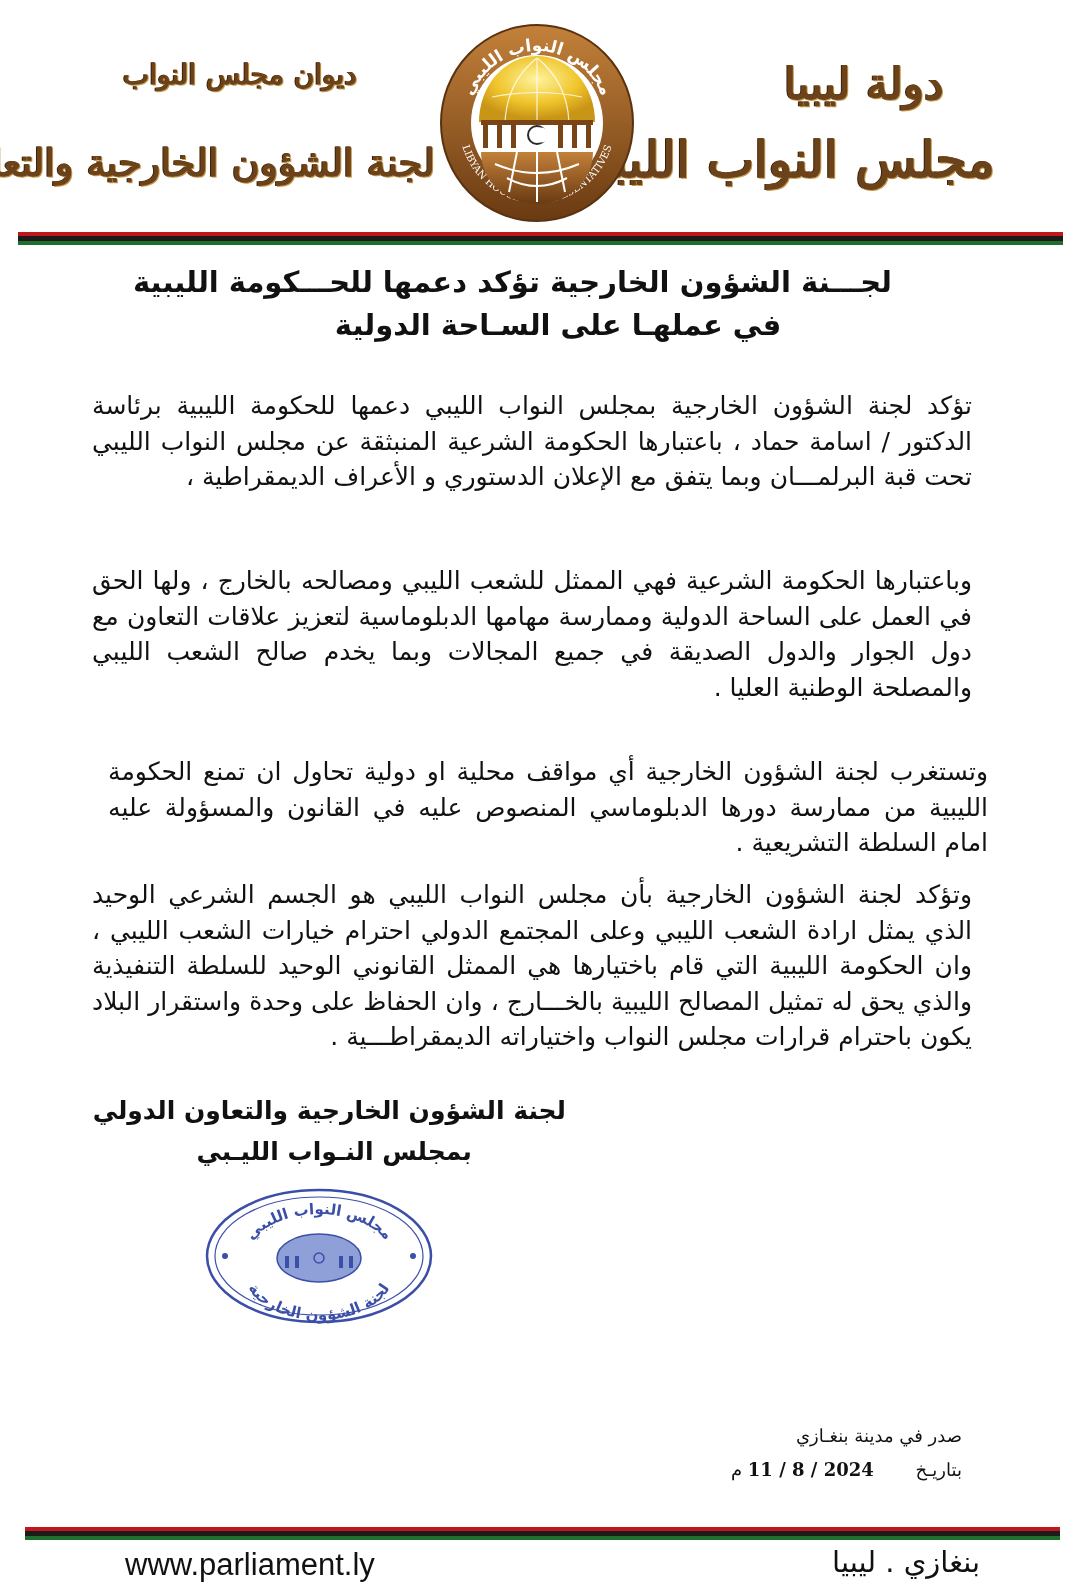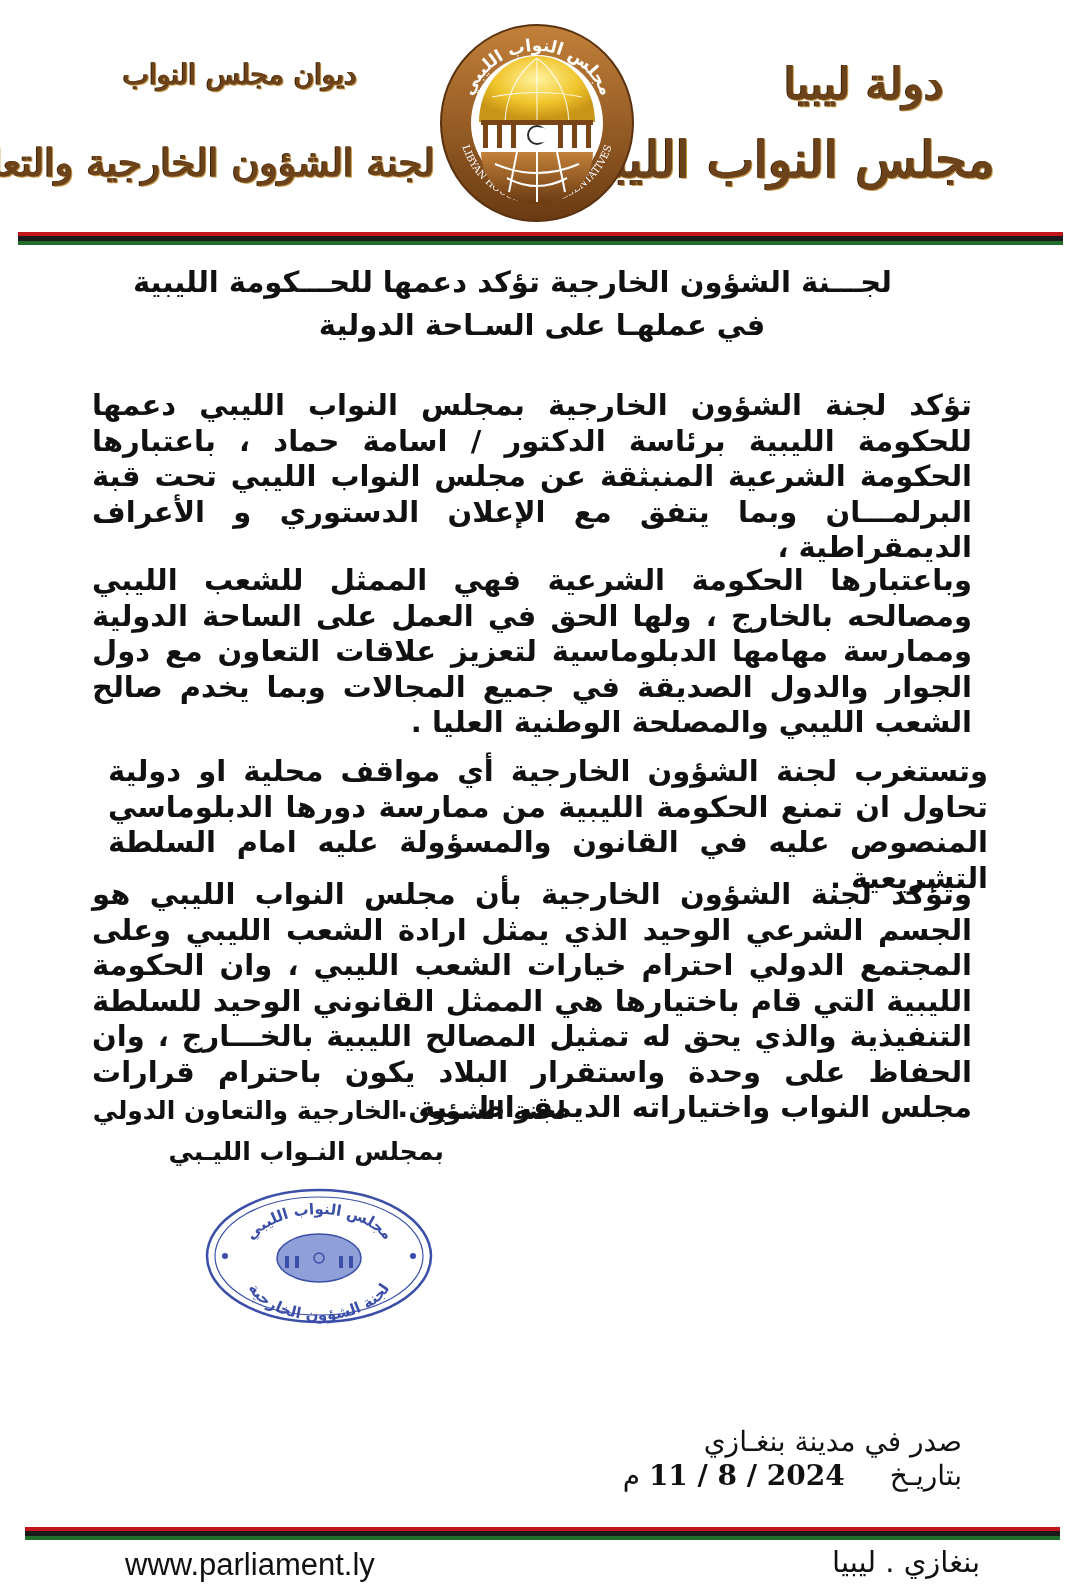--- a/index.html
+++ b/index.html
@@ -15,36 +15,36 @@
 
     .flagline { position:absolute; left:18px; width:1045px; height:13px; }
     .flagline .r { height:4px; background:#c2161d; }
     .flagline .k { height:5px; background:#1b1b1b; }
     .flagline .g { height:4px; background:#1f6e2b; }
     #flag-top { top:232px; }
     #flag-bottom { top:1527px; left:25px; width:1035px; }
 
     .doc-title { position:absolute; right:190px; direction:rtl; text-align:center; font-weight:bold; font-size:29px; white-space:nowrap; }
     #title-1 { top:265px; right:188px; width:700px; }
-    #title-2 { top:308px; right:188px; width:700px; text-align:center; }
+    #title-2 { top:308px; right:172px; width:700px; text-align:center; }
 
     .para { position:absolute; left:92px; width:880px; direction:rtl; text-align:justify; text-align-last:right;
-      font-size:29px; line-height:35.5px; font-weight:bold; }
+      font-size:25px; line-height:35.5px; font-weight:normal; }
     #p1 { top:388px; }
     #p2 { top:563px; }
     #p3 { top:738px; }
     #p4 { top:877px; }
 
     .sig { position:absolute; direction:rtl; font-weight:bold; font-size:25px; white-space:nowrap; }
     #sig-1 { right:514px; top:1096px; }
-    #sig-2 { right:636px; top:1137px;text-align:right; }
+    #sig-2 { right:608px; top:1137px;text-align:right; }
 
     #stamp { position:absolute; left:203px; top:1186px; width:232px; height:140px; }
 
-    .issue { position:absolute; right:118px; direction:rtl; font-family:"DejaVu Serif", serif; font-size:28px; white-space:nowrap; }
+    .issue { position:absolute; right:118px; direction:rtl; font-family:"DejaVu Serif", serif; font-size:18px; white-space:nowrap; }
     #issue-1 { top:1425px; }
     #issue-2 { top:1459px; }
     #issue-2 .date { font-weight:bold; margin-right:36px; }
 
     #footer-url { position:absolute; left:125px; top:1547px; font-family:"Liberation Sans", sans-serif; font-size:31px; color:#111; }
     #footer-city { position:absolute; right:100px; top:1545px; direction:rtl; font-weight:normal; font-size:29px; }
   </style>
 </head>
 <body>
 

